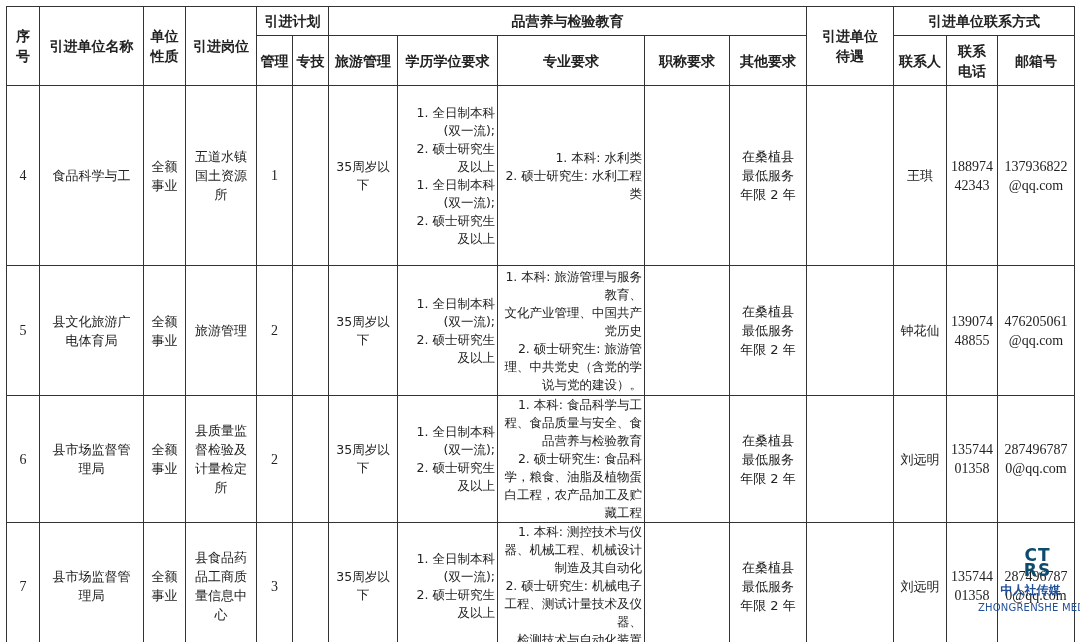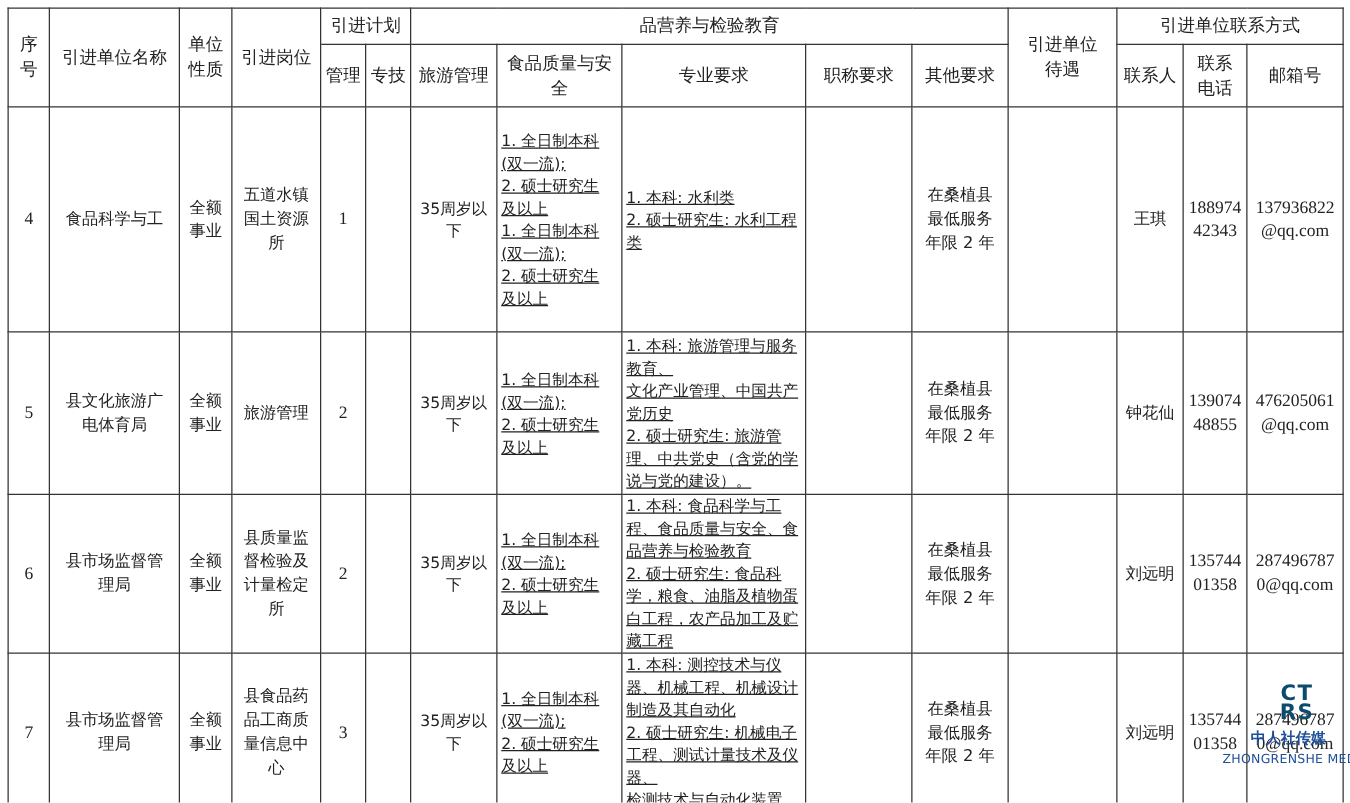--- a/index.html
+++ b/index.html
@@ -1,22 +1,22 @@
 <!DOCTYPE html>
 <html><head>
 <meta charset="utf-8">
 <style>
   html, body { margin:0; padding:0; background:#ffffff; }
   body { width:1080px; height:642px; overflow:hidden; position:relative;
          font-family:"DejaVu Sans", "Liberation Sans", sans-serif; color:#222; }
   table { position:absolute; left:6px; top:6px; border-collapse:collapse; table-layout:fixed; }
   td, th { border:1px solid #333; padding:0 2px; font-weight:normal; font-size:13px;
            line-height:19px; text-align:center; vertical-align:middle; overflow:hidden; }
-  th { font-size:14px; line-height:20px; }
-  .left { text-align:left; padding-left:3px;text-decoration:underline; }
+  th { font-size:14px; line-height:20px;font-weight:bold; }
+  .left { text-align:right; padding-left:3px; }
   .serif { font-family:"Liberation Serif", "DejaVu Serif", serif; font-size:14px; }
   .multiline { white-space:pre-line; }
   .small { font-size:12.5px; line-height:18px; }
   .watermark { position:absolute; left:1000px; top:548px; width:75px; height:90px;
                pointer-events:none; text-align:center; }
   .wm-logo { font-family:"DejaVu Sans", sans-serif; font-weight:bold; font-size:17px;
              line-height:15px; color:#0c4a6e; letter-spacing:1px; }
   .wm-cn { font-size:12px; font-weight:bold; color:#1f4f99; line-height:24px;
            margin-left:-14px; white-space:nowrap; }
   .wm-en { font-size:10px; color:#1f4f99; letter-spacing:0.2px; white-space:nowrap;
@@ -54,21 +54,21 @@
       <th colspan="2">引进计划</th>
       <th colspan="5">品营养与检验教育</th>
       <th rowspan="2" class="multiline">引进单位
 待遇</th>
       <th colspan="3">引进单位联系方式</th>
     </tr>
     <tr style="height:50px">
       <th>管理</th>
       <th>专技</th>
       <th>旅游管理</th>
-      <th>食品质量与安全</th>
+      <th>学历学位要求</th>
       <th>专业要求</th>
       <th>职称要求</th>
       <th>其他要求</th>
       <th>联系人</th>
       <th class="multiline">联系
 电话</th>
       <th>邮箱号</th>
     </tr>
   </thead>
   <tbody>

